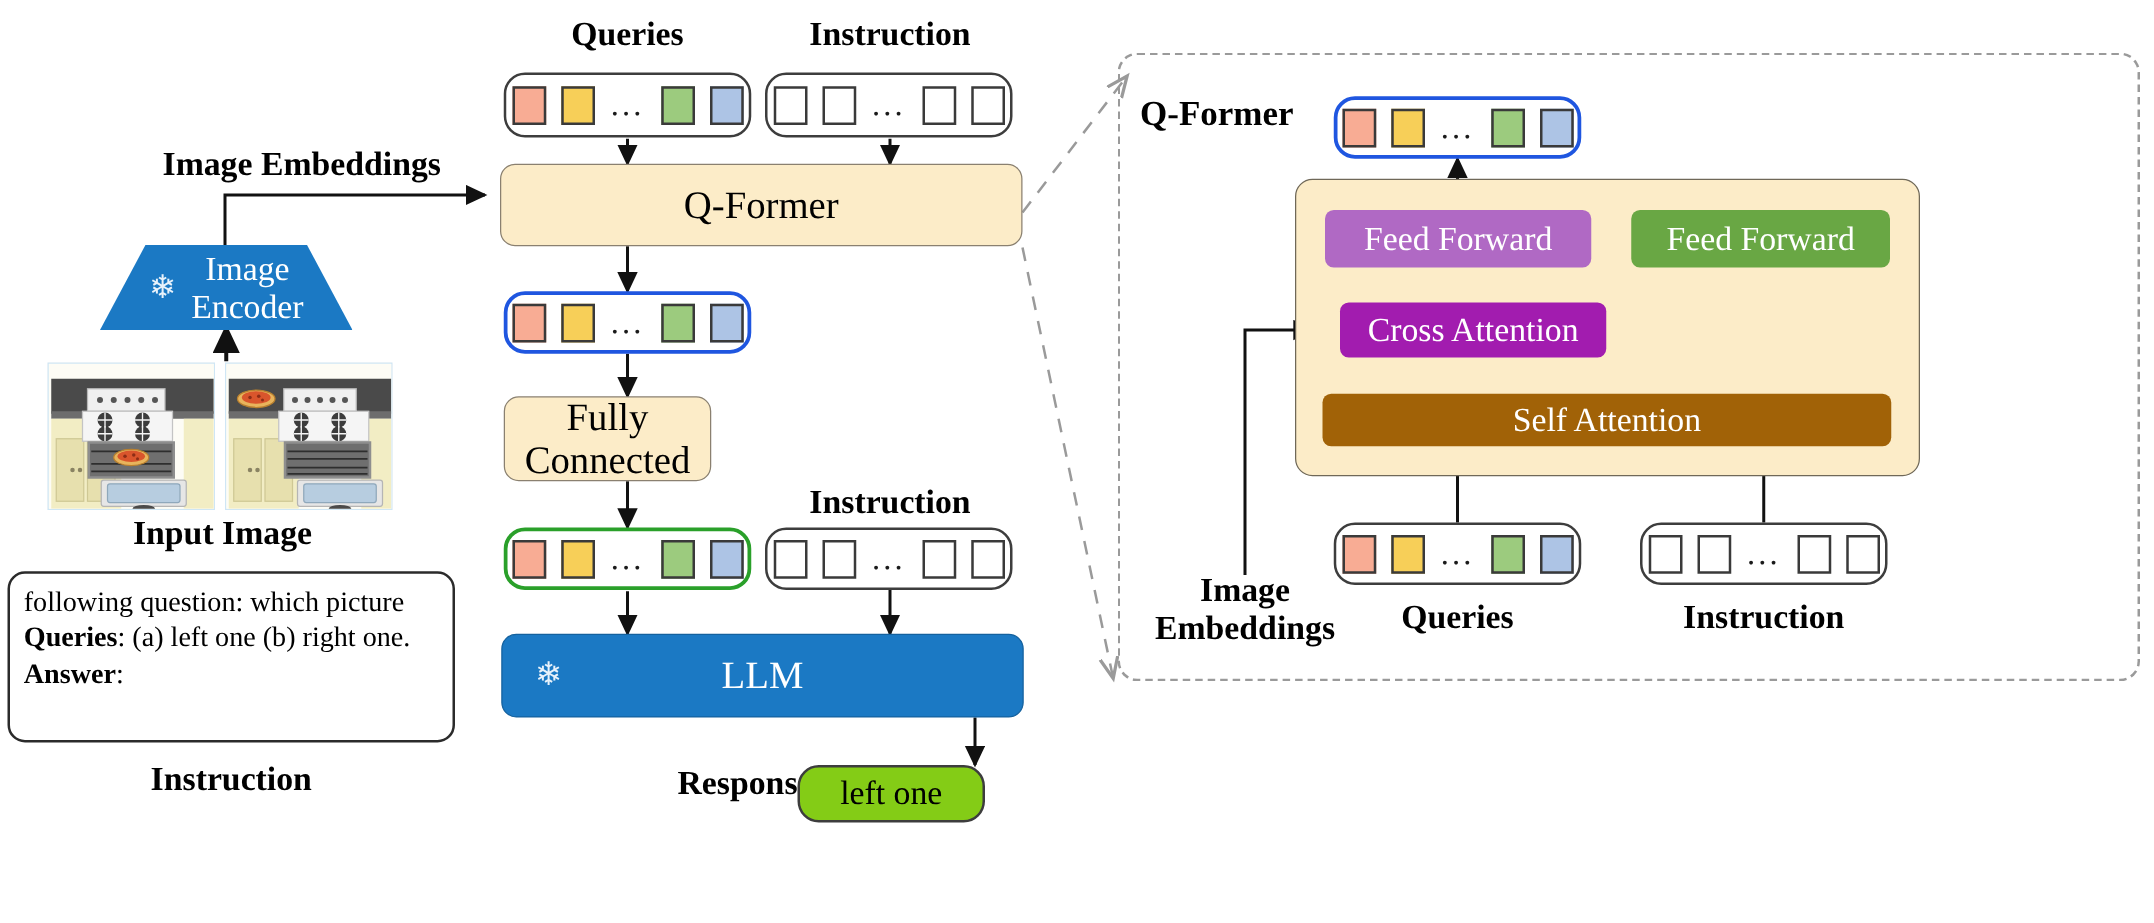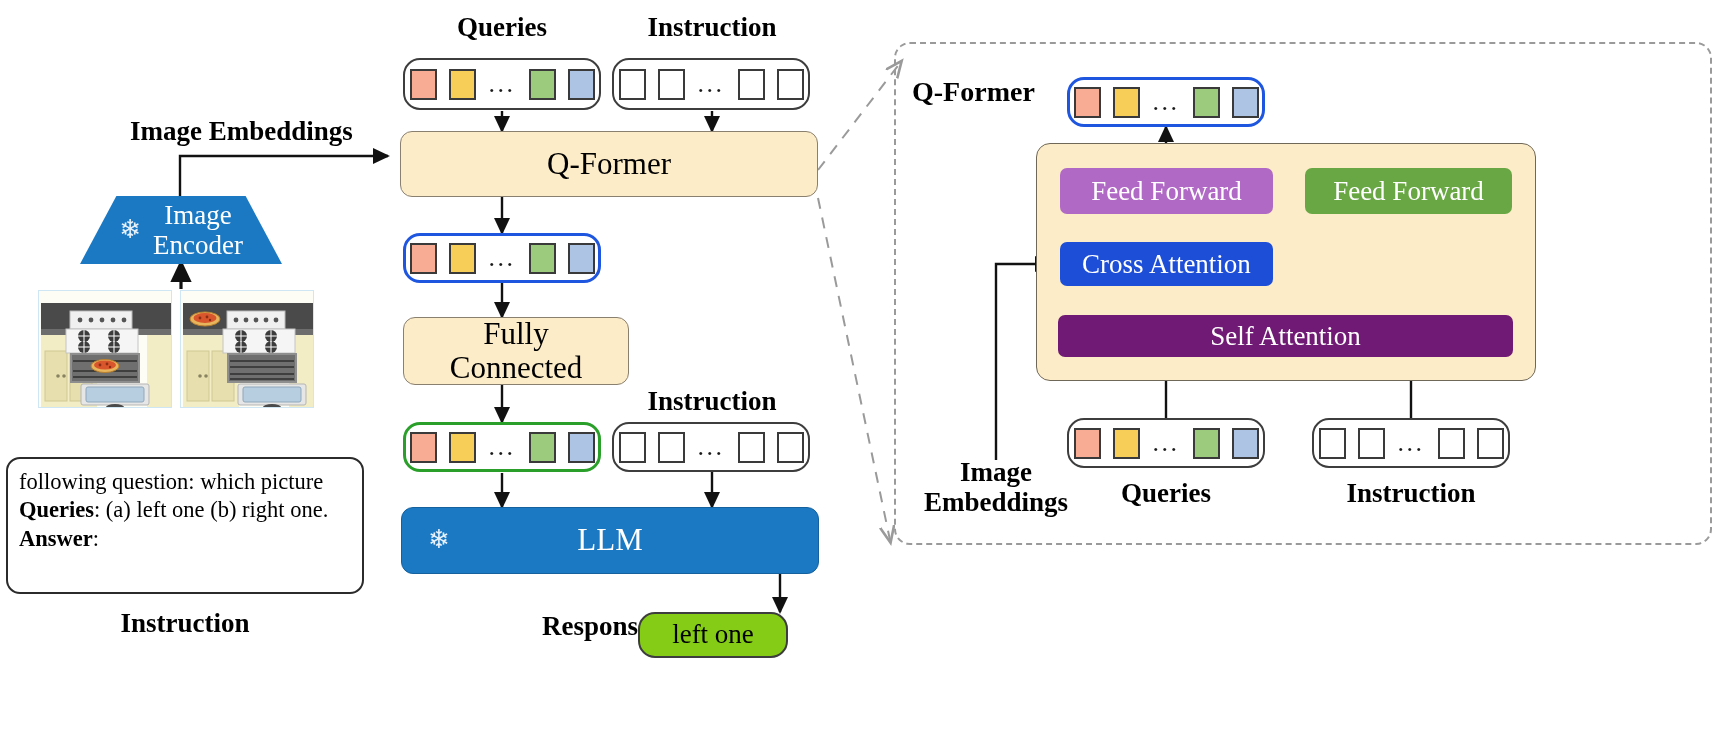--- a/index.html
+++ b/index.html
@@ -108,22 +108,22 @@
     border: 1.6px solid #6f6858;
     border-radius: 14px;
   }
   .sub {
     display:flex; align-items:center; justify-content:center;
     border-radius: 7px;
     color: #ffffff;
     font-size: 27px;
   }
   .sub.purple { background: #b069c4; }
-  .sub.gray   { background: #1d4ed8; }
-  .sub.orange { background: #701a75; }
+  .sub.gray   { background: #a21caf; margin-left: 12px; }
+  .sub.orange { background: #a16207; }
   .sub.green  { background: #69a744; }
 
   
   .photo {
     border: 1.5px solid #cfe6f5;
     background: #fdfcf4;
     overflow: hidden;
   }
 </style>
 </head>
@@ -209,21 +209,21 @@
   </div>
 
   <div class="abs tokenbox accent-blue" style="left:403px; top:233px; width:198px; height:50px;">
     <span class="tok" style="background:#f8ac94"></span>
     <span class="tok" style="background:#f7cf58"></span>
     <span class="dots">...</span>
     <span class="tok" style="background:#9ccb7e"></span>
     <span class="tok" style="background:#adc4e5"></span>
   </div>
 
-  <div class="abs block cream" style="left:403px; top:317px; width:226px; height:68px;">Fully
+  <div class="abs block cream" style="left:403px; top:317px; width:166px; height:68px;">Fully
 Connected</div>
 
   <div class="abs tokenbox accent-green" style="left:403px; top:422px; width:198px; height:50px;">
     <span class="tok" style="background:#f8ac94"></span>
     <span class="tok" style="background:#f7cf58"></span>
     <span class="dots">...</span>
     <span class="tok" style="background:#9ccb7e"></span>
     <span class="tok" style="background:#adc4e5"></span>
   </div>
 
@@ -350,20 +350,21 @@
         <line x1="49" y1="76" x2="113" y2="76"></line>
         <line x1="49" y1="83" x2="113" y2="83"></line>
         <line x1="49" y1="88" x2="113" y2="88"></line>
       </g>
       <rect x="57" y="93" width="68" height="21" rx="2" fill="#e6e6e6" stroke="#b5b5b5" stroke-width="1"></rect>
       <rect x="62" y="96" width="58" height="15" rx="2" fill="#b7cde0" stroke="#8fa8bb" stroke-width="1"></rect>
       <ellipse cx="91" cy="116" rx="9" ry="3" fill="#4a4a4a"></ellipse>
     </svg>
   </div>
 
+  <div class="abs lbl" style="left:58px; top:411px; width:240px;">Input Image</div>
 
   <div class="abs instr-card" style="left:6px; top:457px; width:358px; height:137px;">
     <div>following question: which picture</div>
     <div><b>Queries</b><span>: (a) left one (b) right one.</span></div>
     <div><b>Answer</b><span>:</span></div>
   </div>
 
   <div class="abs lbl" style="left:65px; top:608px; width:240px;">Instruction</div>
 
   <div class="abs dashpanel" style="left:894px; top:42px; width:818px; height:503px;"></div>

